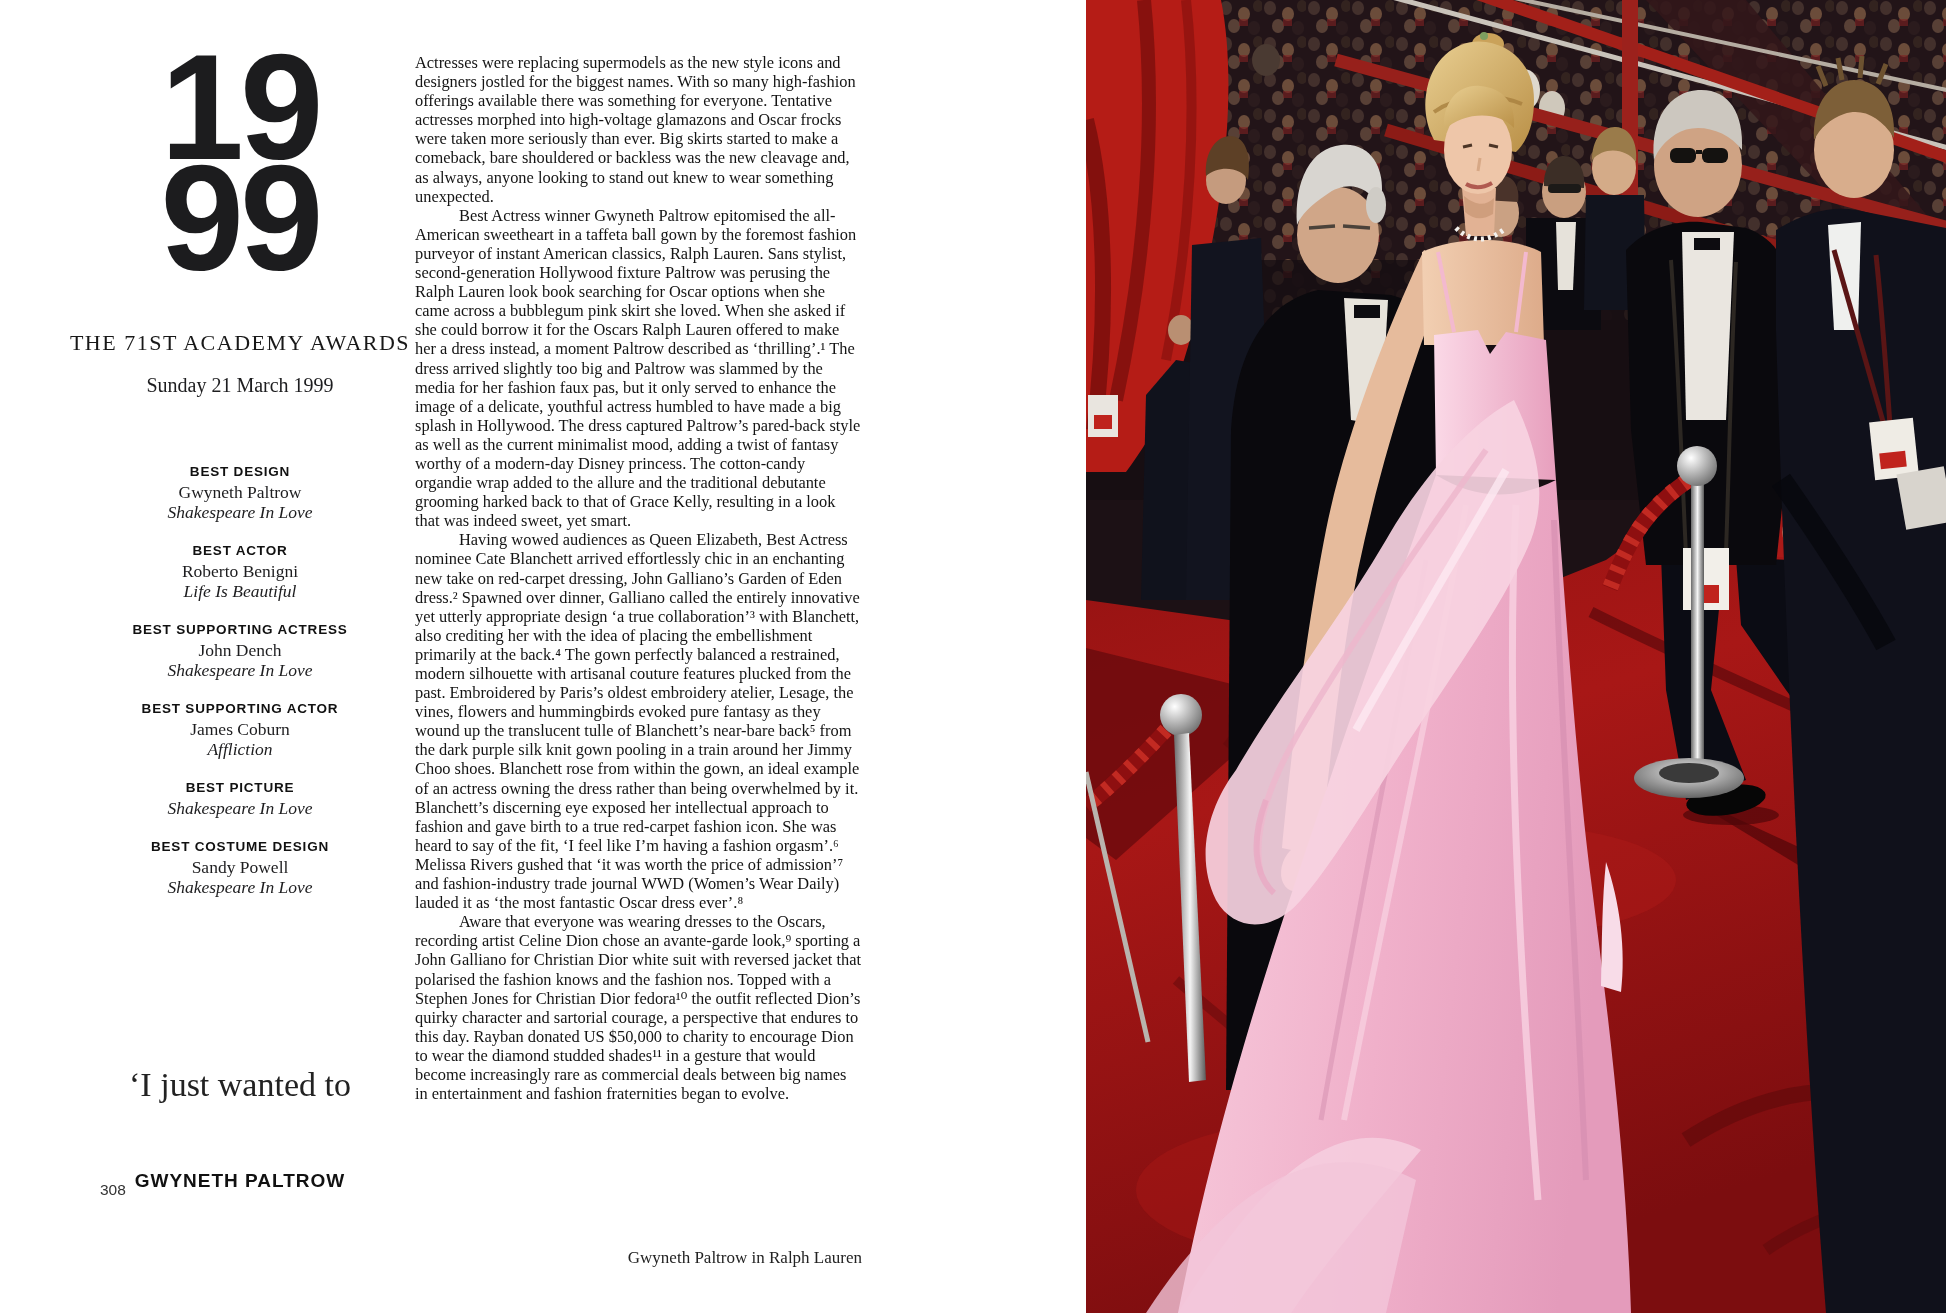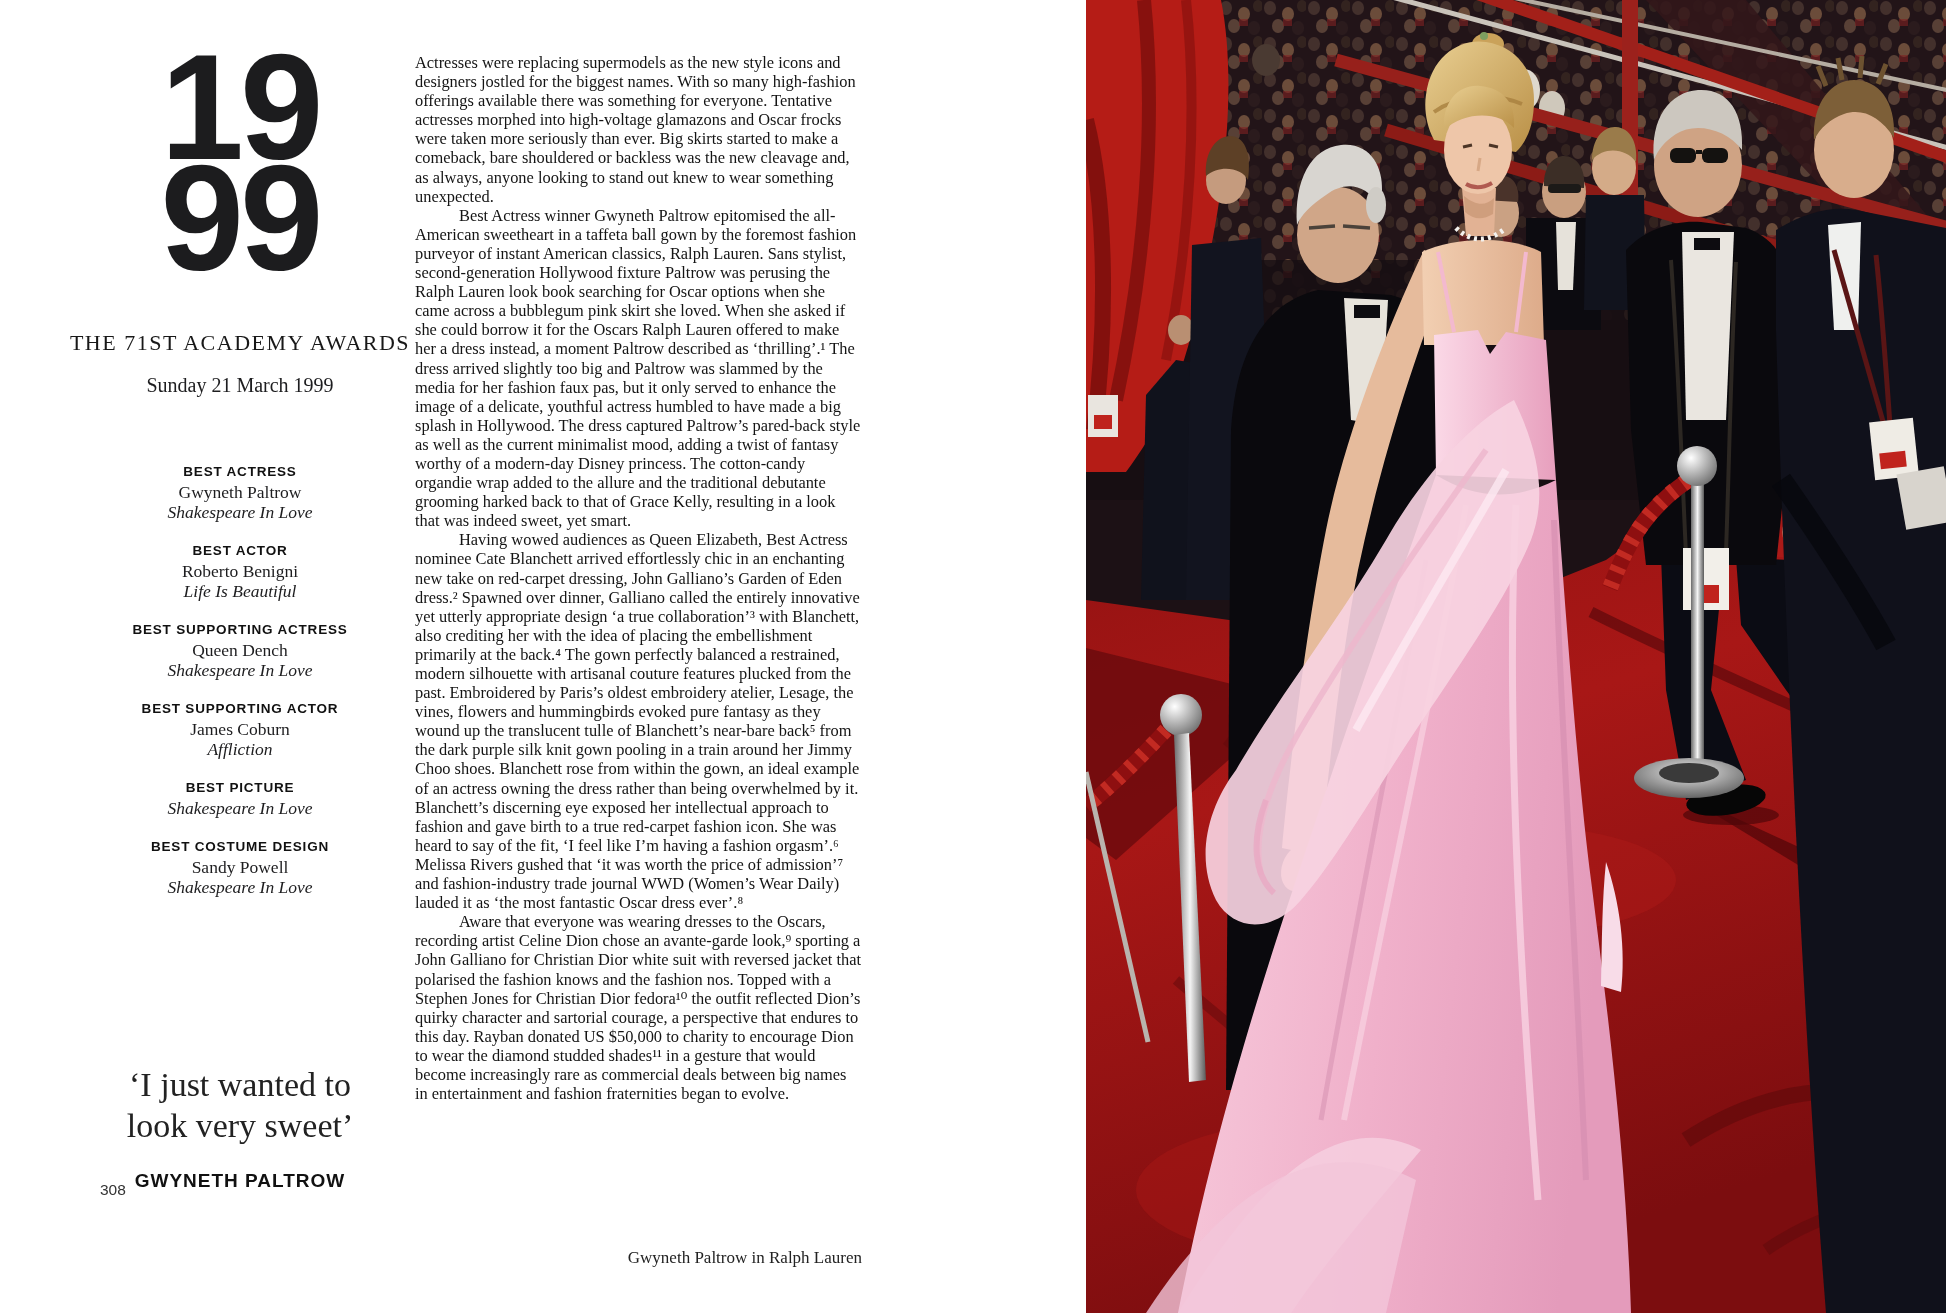--- a/index.html
+++ b/index.html
@@ -64,52 +64,51 @@
   <div class="year">
     <div>19</div>
     <div>99</div>
   </div>
   <div class="awards-title">THE 71ST ACADEMY AWARDS</div>
   <div class="event-date">
     <div>Sunday 21 March 1999</div>
   </div>
   <div class="awards-list">
       <div class="award">
-        <div class="award-cat">BEST ACTRESS</div>
+        <div class="award-cat">BEST DESIGN</div>
         <div class="award-name">Gwyneth Paltrow</div>
         <div class="award-film">Shakespeare In Love</div>
       </div>
       <div class="award">
         <div class="award-cat">BEST ACTOR</div>
         <div class="award-name">Roberto Benigni</div>
         <div class="award-film">Life Is Beautiful</div>
       </div>
       <div class="award">
         <div class="award-cat">BEST SUPPORTING ACTRESS</div>
-        <div class="award-name">Queen Dench</div>
+        <div class="award-name">John Dench</div>
         <div class="award-film">Shakespeare In Love</div>
       </div>
       <div class="award">
         <div class="award-cat">BEST SUPPORTING ACTOR</div>
         <div class="award-name">James Coburn</div>
         <div class="award-film">Affliction</div>
       </div>
       <div class="award">
         <div class="award-cat">BEST PICTURE</div>
         <div class="award-film">Shakespeare In Love</div>
       </div>
       <div class="award">
         <div class="award-cat">BEST COSTUME DESIGN</div>
         <div class="award-name">Sandy Powell</div>
         <div class="award-film">Shakespeare In Love</div>
       </div>
     </div>
   <div class="pull-quote">
     <div>‘I just wanted to</div>
-    <div>look very sweet’</div>
   </div>
   <div class="quote-attr">GWYNETH PALTROW</div>
 </div>
 
 <div class="page-number">308</div>
 
 <div class="article">
     <p><span>Actresses were replacing supermodels as the new style icons and designers jostled for the biggest names. With so many high-fashion offerings available there was something for everyone. Tentative actresses morphed into high-voltage glamazons and Oscar frocks were taken more seriously than ever. Big skirts started to make a comeback, bare shouldered or backless was the new cleavage and, as always, anyone looking to stand out knew to wear something unexpected.</span></p>
     <p><span>Best Actress winner Gwyneth Paltrow epitomised the all-American sweetheart in a taffeta ball gown by the foremost fashion purveyor of instant American classics, Ralph Lauren. Sans stylist, second-generation Hollywood fixture Paltrow was perusing the Ralph Lauren look book searching for Oscar options when she came across a bubblegum pink skirt she loved. When she asked if she could borrow it for the Oscars Ralph Lauren offered to make her a dress instead, a moment Paltrow described as ‘thrilling’.¹ The dress arrived slightly too big and Paltrow was slammed by the media for her fashion faux pas, but it only served to enhance the image of a delicate, youthful actress humbled to have made a big splash in Hollywood. The dress captured Paltrow’s pared-back style as well as the current minimalist mood, adding a twist of fantasy worthy of a modern-day Disney princess. The cotton-candy organdie wrap added to the allure and the traditional debutante grooming harked back to that of Grace Kelly, resulting in a look that was indeed sweet, yet smart.</span></p>
     <p><span>Having wowed audiences as Queen Elizabeth, Best Actress nominee Cate Blanchett arrived effortlessly chic in an enchanting new take on red-carpet dressing, John Galliano’s Garden of Eden dress.² Spawned over dinner, Galliano called the entirely innovative yet utterly appropriate design ‘a true collaboration’³ with Blanchett, also crediting her with the idea of placing the embellishment primarily at the back.⁴ The gown perfectly balanced a restrained, modern silhouette with artisanal couture features plucked from the past. Embroidered by Paris’s oldest embroidery atelier, Lesage, the vines, flowers and hummingbirds evoked pure fantasy as they wound up the translucent tulle of Blanchett’s near-bare back⁵ from the dark purple silk knit gown pooling in a train around her Jimmy Choo shoes. Blanchett rose from within the gown, an ideal example of an actress owning the dress rather than being overwhelmed by it. Blanchett’s discerning eye exposed her intellectual approach to fashion and gave birth to a true red-carpet fashion icon. She was heard to say of the fit, ‘I feel like I’m having a fashion orgasm’.⁶ Melissa Rivers gushed that ‘it was worth the price of admission’⁷ and fashion-industry trade journal </span><span class="ital">WWD (Women’s Wear Daily)</span><span> lauded it as ‘the most fantastic Oscar dress ever’.⁸</span></p>

